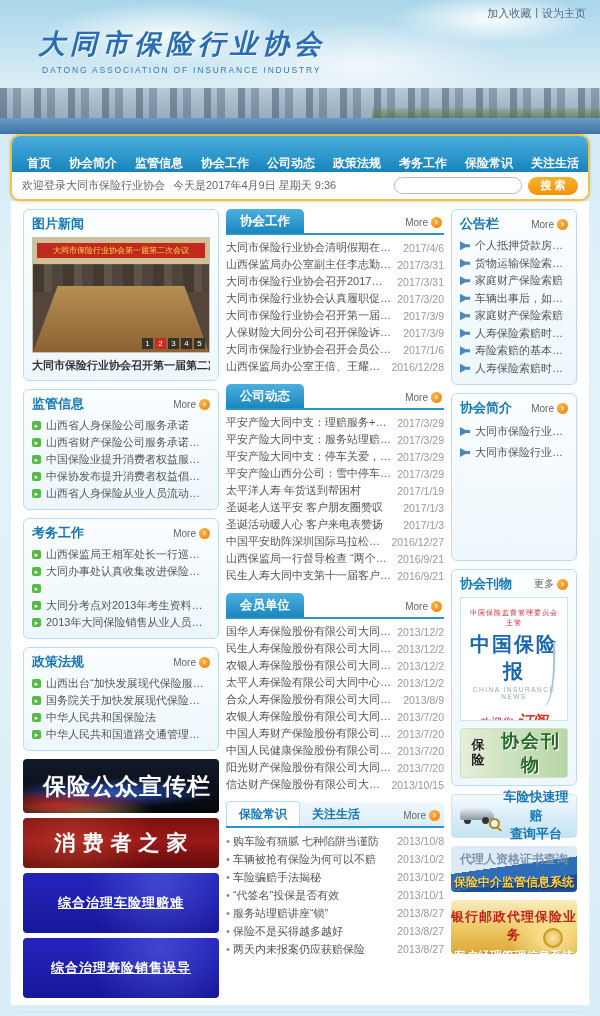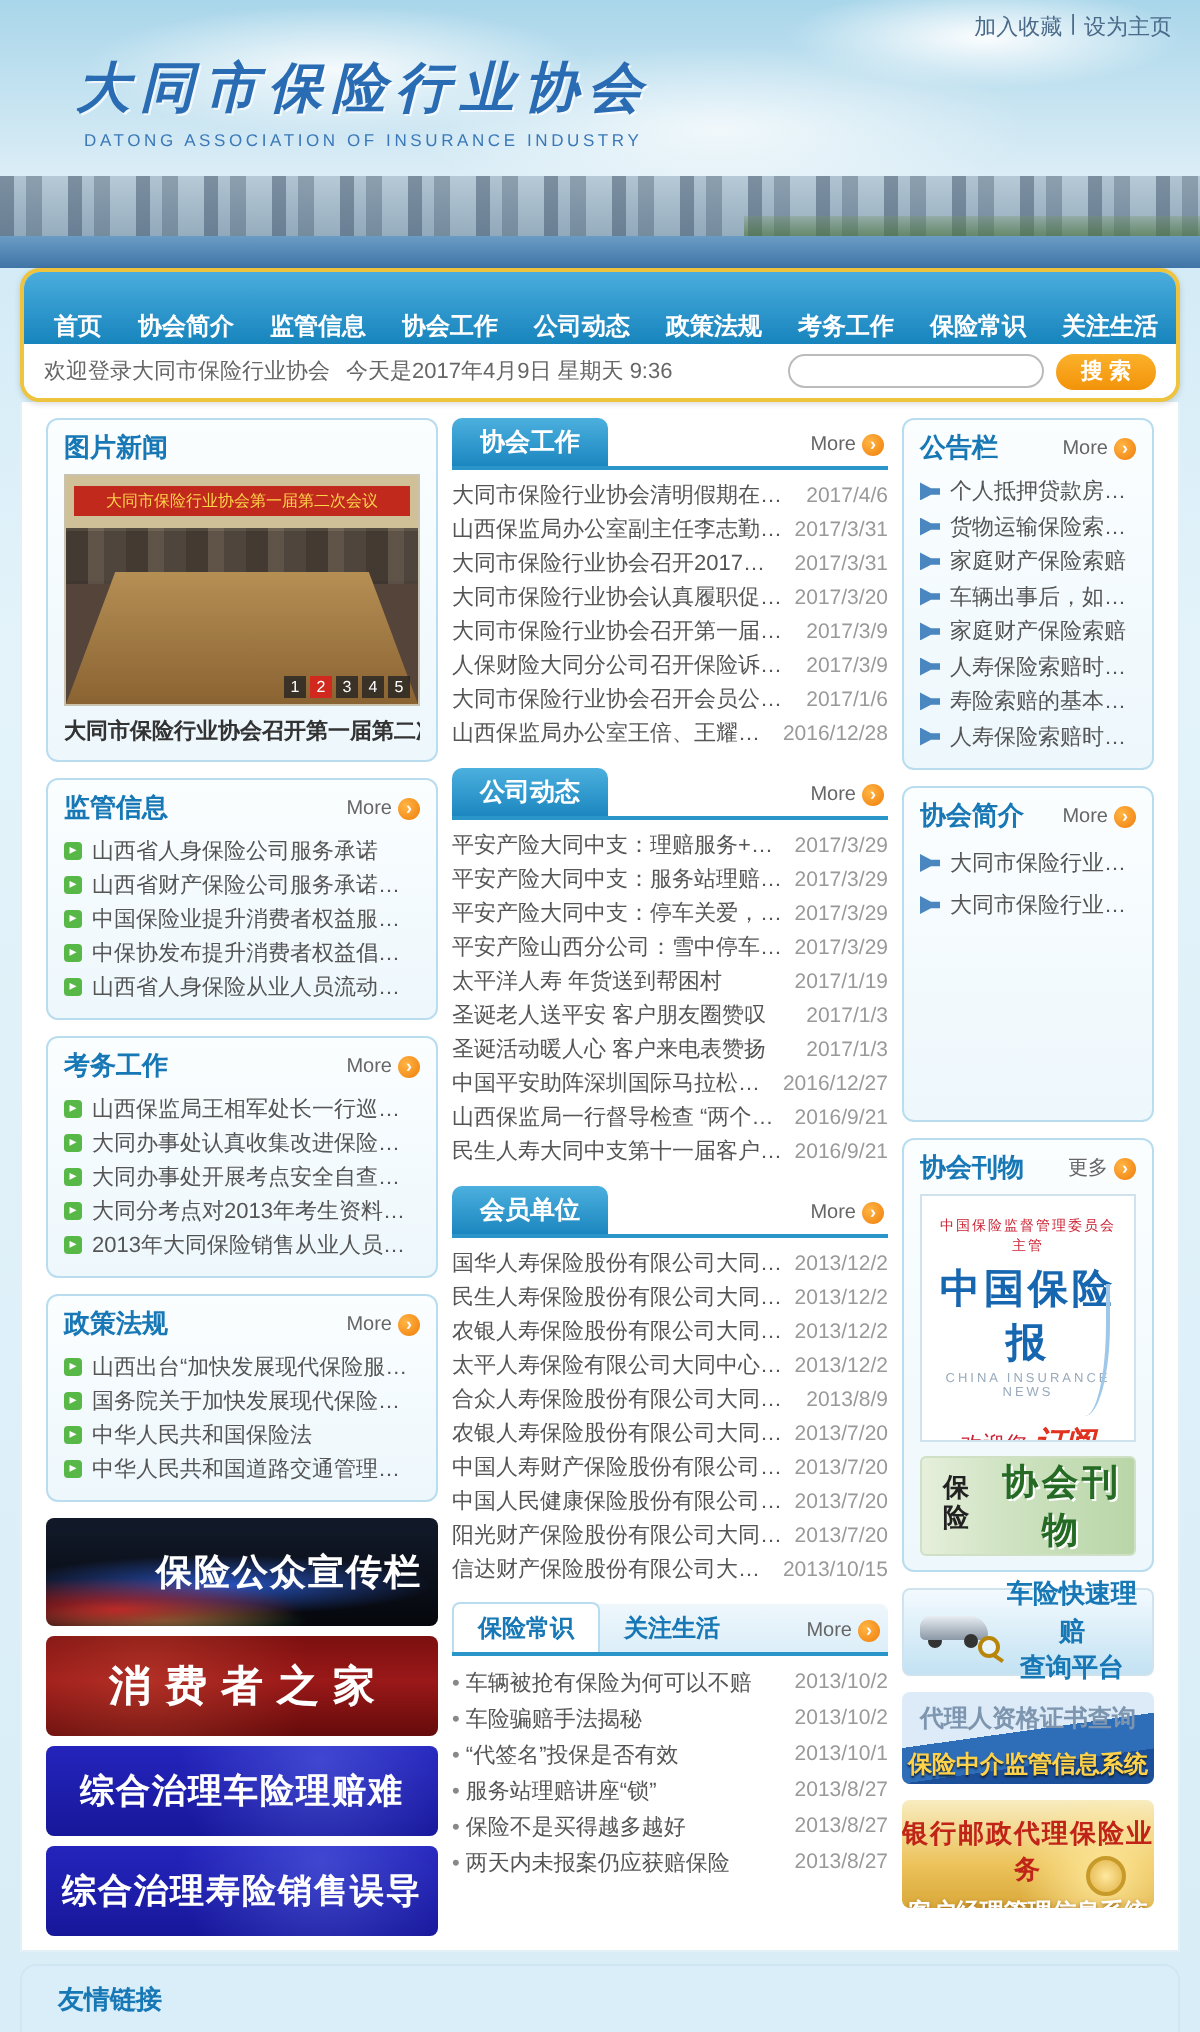--- a/index.html
+++ b/index.html
@@ -81,30 +81,30 @@
   .photo-pager { position:absolute; bottom:3px; right:4px; display:flex; gap:2px; }
   .pg { width:11px; height:11px; background:rgba(35,35,35,.78); color:#fff; font-size:8px;
     line-height:11px; text-align:center; cursor:pointer; }
   .pg.active { background:#d2291e; }
   .photo-caption { font-size:11px; font-weight:bold; color:#333; text-align:center; margin-top:5px;
     white-space:nowrap; overflow:hidden; cursor:pointer; }
 
   
   .pban { border-radius:4px; margin-bottom:5px; color:#fff; font-weight:bold; overflow:hidden;
     display:flex; align-items:center; justify-content:center; cursor:pointer; }
-  .pban-1 { height:54px; justify-content:flex-end; padding-right:8px; font-size:18px; letter-spacing:1px;
+  .pban-1 { height:54px; justify-content:flex-end; padding-right:8px; font-size:23px; letter-spacing:1px;
     background:
       radial-gradient(ellipse 150px 26px at 18% 85%, rgba(215,40,40,.85), transparent 62%),
       radial-gradient(ellipse 170px 24px at 45% 62%, rgba(45,95,220,.85), transparent 62%),
       radial-gradient(ellipse 120px 18px at 30% 95%, rgba(90,200,90,.6), transparent 60%),
       linear-gradient(#121a2a,#05070c); }
   .pban-2 { height:50px; font-size:21px; letter-spacing:7px; padding-left:7px;
     background:radial-gradient(circle at 25% 40%, rgba(255,120,80,.25), transparent 55%), linear-gradient(#7c1010,#9a1818 45%,#650b0b); }
-  .pban-3, .pban-4 { height:45px; font-size:17px; letter-spacing:1px;
-    background:radial-gradient(circle at 70% 20%, rgba(120,140,255,.35), transparent 50%), linear-gradient(#2424bc,#17179a); }
+  .pban-3, .pban-4 { height:60px; font-size:13px; letter-spacing:1px;
+    background:radial-gradient(circle at 70% 20%, rgba(120,140,255,.35), transparent 50%), linear-gradient(#2424bc,#17179a);text-decoration:underline; }
 
   
   .mbox { margin-bottom:9px; }
   .mhead { position:relative; border-bottom:2px solid #2a95c8; height:26px; }
   .mtab { position:absolute; left:0; bottom:0; background:linear-gradient(#4cb0de,#1b86bf);
     color:#fff; font-weight:bold; font-size:12.5px; padding:4px 14px 3px; border-radius:5px 5px 0 0; cursor:pointer; }
   .mhead .more { position:absolute; right:2px; bottom:5px; }
   .mlist { padding-top:4px; }
   .mrow { display:flex; justify-content:space-between; gap:6px; height:17px; align-items:center; overflow:hidden; }
   .mrow-t { font-size:11px; color:#555; white-space:nowrap; overflow:hidden; text-overflow:ellipsis; cursor:pointer; }
@@ -302,21 +302,20 @@
             <span class="ltext">山西保监局王相军处长一行巡查代资考大…</span>
           </li>
 
           <li class="lrow">
             <span class="gmark">▸</span>
             <span class="ltext">大同办事处认真收集改进保险从业人员资…</span>
           </li>
 
           <li class="lrow">
             <span class="gmark">▸</span>
-            <span class="ltext">大同办事处开展考点安全自查工作</span>
           </li>
 
           <li class="lrow">
             <span class="gmark">▸</span>
             <span class="ltext">大同分考点对2013年考生资料进行归档</span>
           </li>
 
           <li class="lrow">
             <span class="gmark">▸</span>
             <span class="ltext">2013年大同保险销售从业人员资格考试考…</span>
@@ -545,20 +544,24 @@
       <div class="khead">
         <span class="ktab active">保险常识</span>
         <span class="ktab">关注生活</span>
         <span class="more">
           <span>More</span>
           <span class="more-dot">›</span>
         </span>
       </div>
       <ul class="mlist">
 
+          <li class="mrow krow">
+            <span class="mrow-t"><span class="dot">•</span> <span>购车险有猫腻 七种陷阱当谨防</span></span>
+            <span class="mrow-d">2013/10/8</span>
+          </li>
 
           <li class="mrow krow">
             <span class="mrow-t"><span class="dot">•</span> <span>车辆被抢有保险为何可以不赔</span></span>
             <span class="mrow-d">2013/10/2</span>
           </li>
 
           <li class="mrow krow">
             <span class="mrow-t"><span class="dot">•</span> <span>车险骗赔手法揭秘</span></span>
             <span class="mrow-d">2013/10/2</span>
           </li>

